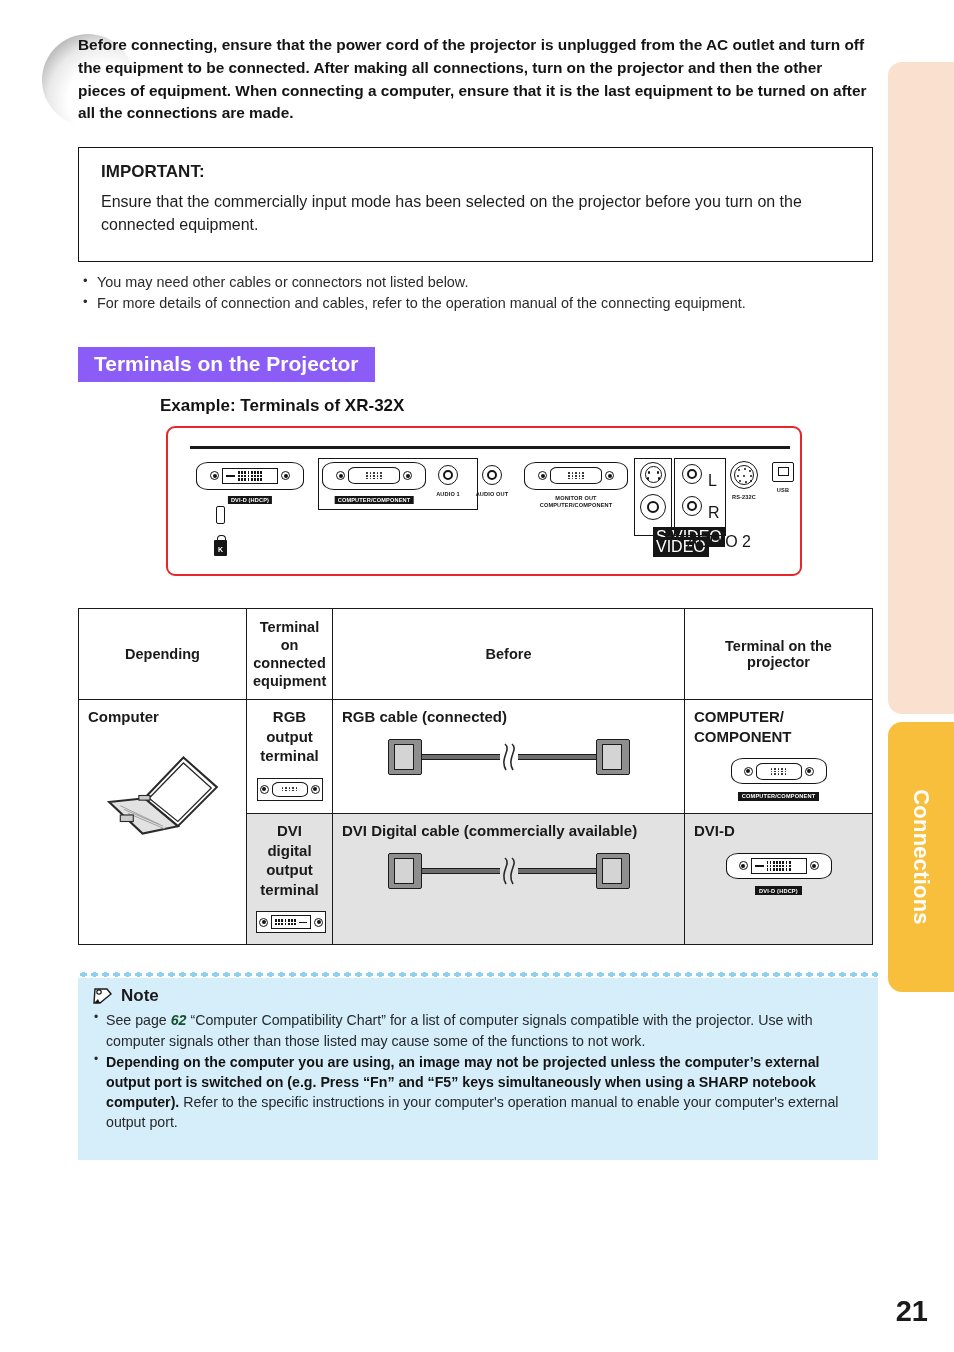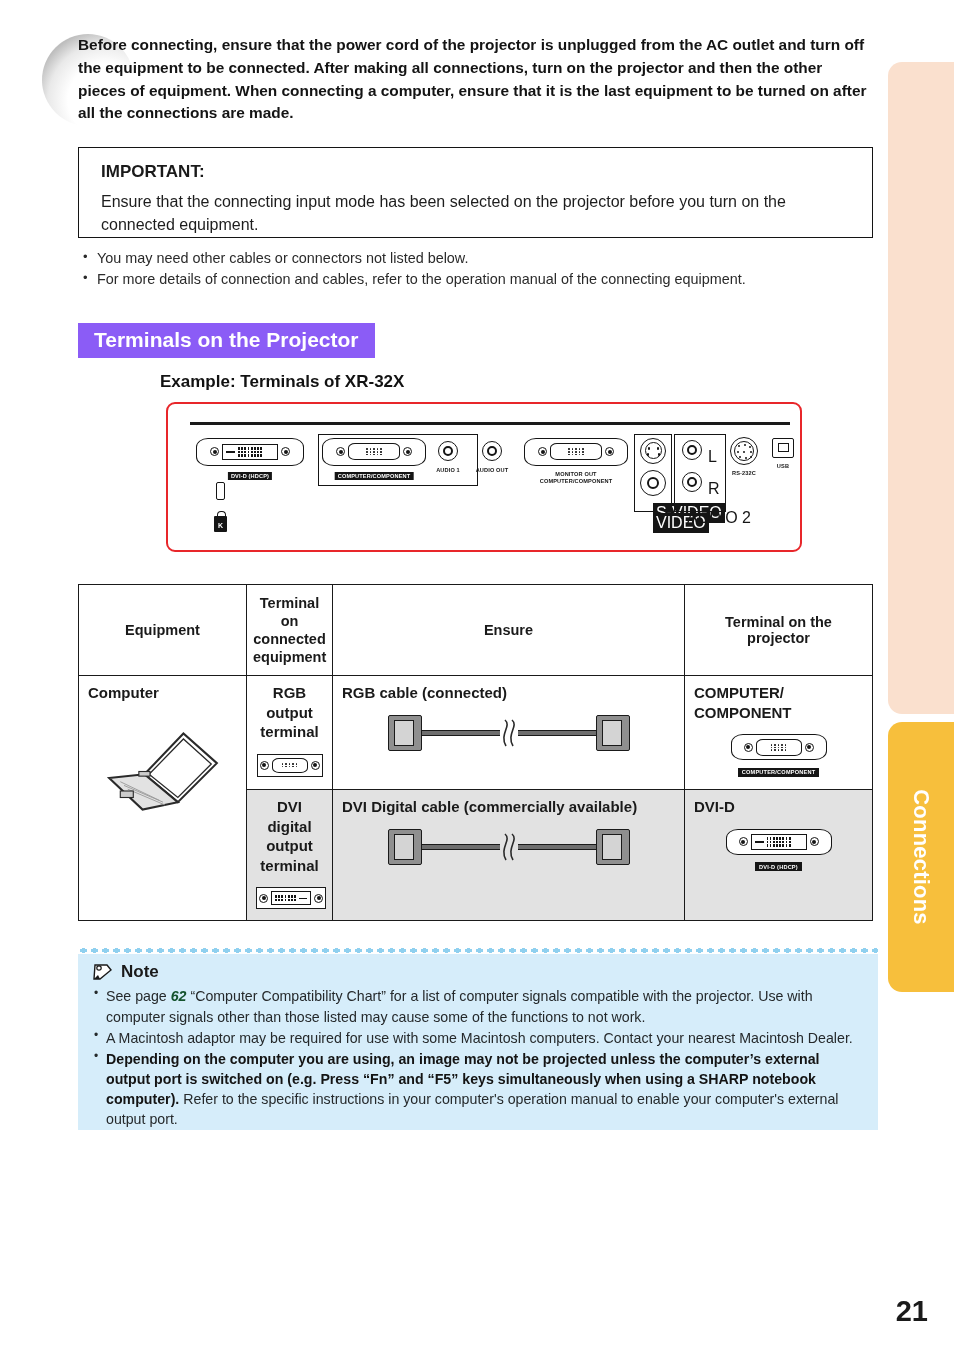--- a/index.html
+++ b/index.html
@@ -46,21 +46,21 @@
     line-height:1.15; color:#151515;
   }
 
   .intro{
     margin:34px 0 0 0; width:795px;
     font-size:15.4px; font-weight:bold; line-height:1.48; color:#141414;
   }
 
   .important-box{
     margin-top:22px; width:795px;
-    border:1.6px solid #141414; padding:14px 22px 0 22px;
+    border:1.6px solid #141414; padding:14px 22px 24px 22px;
   }
   .important-box .ib-title{ font-size:17px; font-weight:bold; margin-bottom:9px; }
   .important-box .ib-body{ font-size:16px; line-height:1.42; color:#1d1d1d; }
 
   ul.plain{ list-style:none; margin:10px 0 0 0; padding:0; width:800px; }
   ul.plain li{
     position:relative; padding-left:19px; font-size:14.4px;
     line-height:1.5; color:#2a2a2a;
   }
   ul.plain li::before{
@@ -168,21 +168,21 @@
   .squig{ width:18px; height:30px; position:relative; }
 
   .legend-row{ display:flex; align-items:center; gap:7px; margin-top:9px; font-size:14.6px; color:#2a2a2a; }
   .legend-swatch{ width:36px; height:14px; background:#e2e2e2; border:1.6px solid #1a1a1a; }
 
   
   .note-zone{ margin-top:26px; width:800px; position:relative; }
   .dotline{ height:7px; width:100%;
     background-image: radial-gradient(#8fd0ef 45%, transparent 46%);
     background-size: 11px 7px; background-repeat: repeat-x; }
-  .note-box{ background:#d6edfa; padding:8px 14px 1px 14px; }
+  .note-box{ background:#d6edfa; padding:8px 14px 28px 14px; }
   .note-title{ display:flex; align-items:center; gap:7px; font-size:17px; font-weight:bold; margin-bottom:4px; }
   .note-list{ list-style:none; margin:0; padding:0; }
   .note-list li{ position:relative; padding-left:14px; font-size:14.2px; line-height:1.42; color:#25292b; margin-top:1px; }
   .note-list li::before{ content:"\2022"; position:absolute; left:2px; top:-1px; font-size:12px; }
   .pgref{ color:#14532d; font-weight:bold;font-style:italic; }
   .bold-run{ font-weight:bold; color:#141414; }
 
   .page-num{ position:absolute; right:26px; bottom:24px; font-size:29px; font-weight:bold; color:#1a1a1a; z-index:5; }
 </style>
 </head>
@@ -195,21 +195,21 @@
 </div>
 <div class="page-num">21</div>
 
 <div class="page">
 
 
   <p class="intro">Before connecting, ensure that the power cord of the projector is unplugged from the AC outlet and turn off the equipment to be connected. After making all connections, turn on the projector and then the other pieces of equipment. When connecting a computer, ensure that it is the last equipment to be turned on after all the connections are made.</p>
 
   <div class="important-box">
     <div class="ib-title">IMPORTANT:</div>
-    <div class="ib-body">Ensure that the connecting input mode has been selected on the projector before you turn on the connected equipment.</div>
+    <div class="ib-body">Ensure that the commercially input mode has been selected on the projector before you turn on the connected equipment.</div>
   </div>
 
   <ul class="plain">
     <li>You may need other cables or connectors not listed below.</li>
     <li>For more details of connection and cables, refer to the operation manual of the connecting equipment.</li>
   </ul>
 
   <div class="section-head">Terminals on the Projector</div>
 
   <div class="example-title">Example: Terminals of XR-32X</div>
@@ -421,25 +421,25 @@
             <span>K</span>
           </div>
         </div>
     </div>
   </div>
 
   
   <table class="conn">
     <thead>
       <tr>
-        <th class="c1">Equipment</th>
+        <th class="c1">Depending</th>
         <th class="c2">
           Terminal on<br>connected equipment
         </th>
-        <th class="c3">Ensure</th>
+        <th class="c3">Before</th>
         <th class="c4">
           Terminal on the<br>projector
         </th>
       </tr>
     </thead>
     <tbody>
       <tr>
         <td rowspan="2">
           <div class="cellhead">Computer</div>
           <div class="laptop-ill">
@@ -671,22 +671,19 @@
           <path d="M2 17 L6 13 L8 17 Z" fill="#1a1a1a"></path>
           <circle cx="7" cy="6" r="2.2" fill="none" stroke="#1a1a1a" stroke-width="1.2"></circle>
         </svg>
         <span>Note</span>
       </div>
       <ul class="note-list">
         <li>
           <span>See page </span><span class="pgref">62</span><span> “Computer Compatibility Chart” for a list of computer signals compatible with the projector. Use with computer signals other than those listed may cause some of the functions to not work.</span>
         </li>
         <li>
-          <span>A Macintosh adaptor may be required for use with some Macintosh computers. Contact your nearest Macintosh Dealer.</span>
-        </li>
-        <li>
           <span class="bold-run">Depending on the computer you are using, an image may not be projected unless the computer’s external output port is switched on (e.g. Press “Fn” and “F5” keys simultaneously when using a SHARP notebook computer).</span><span> Refer to the specific instructions in your computer's operation manual to enable your computer's external output port.</span>
         </li>
       </ul>
     </div>
   </div>
 
 </div>
 
 </body></html>

